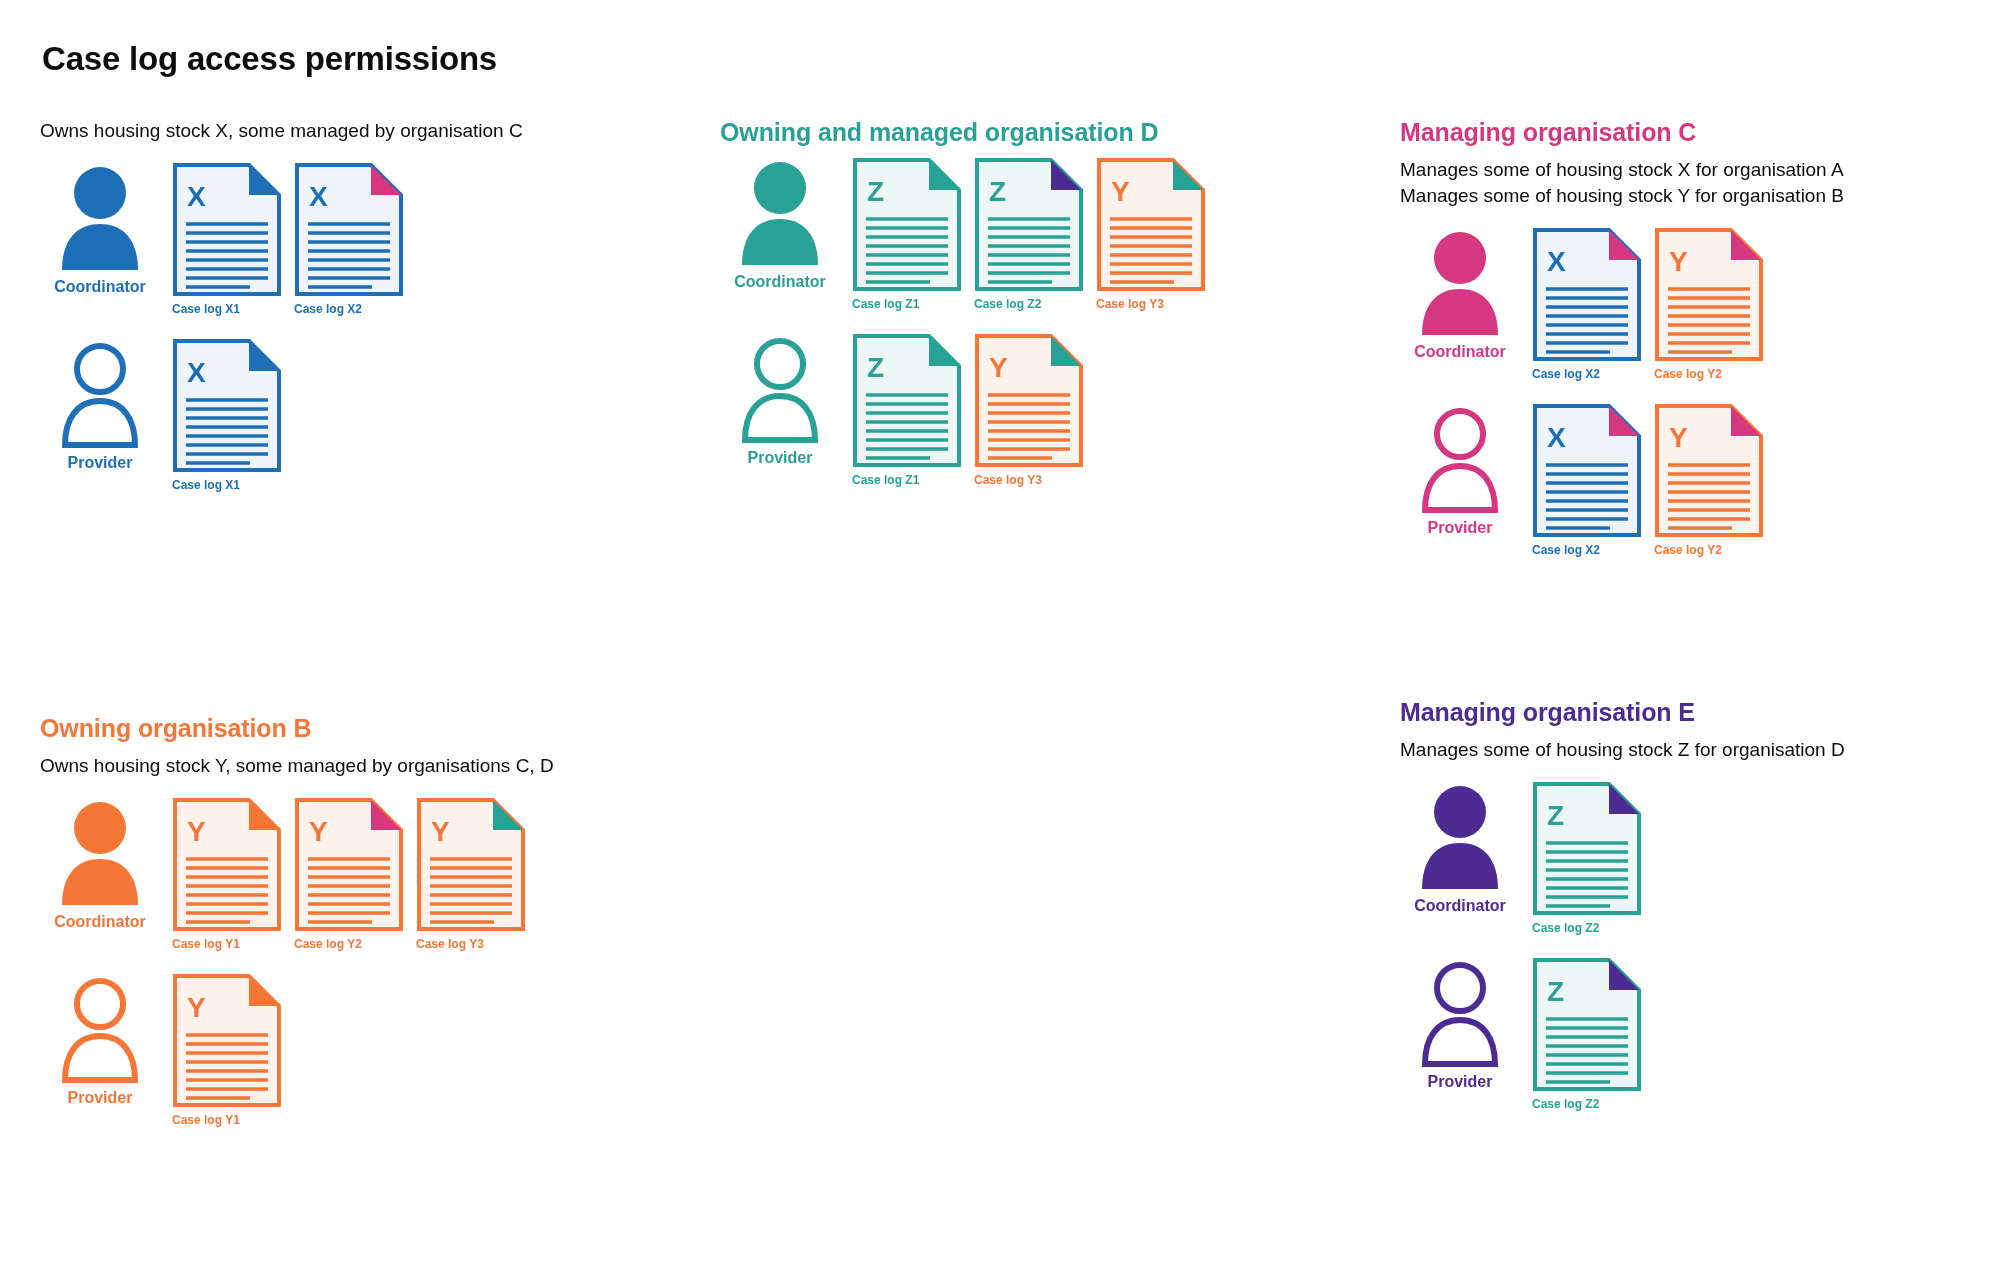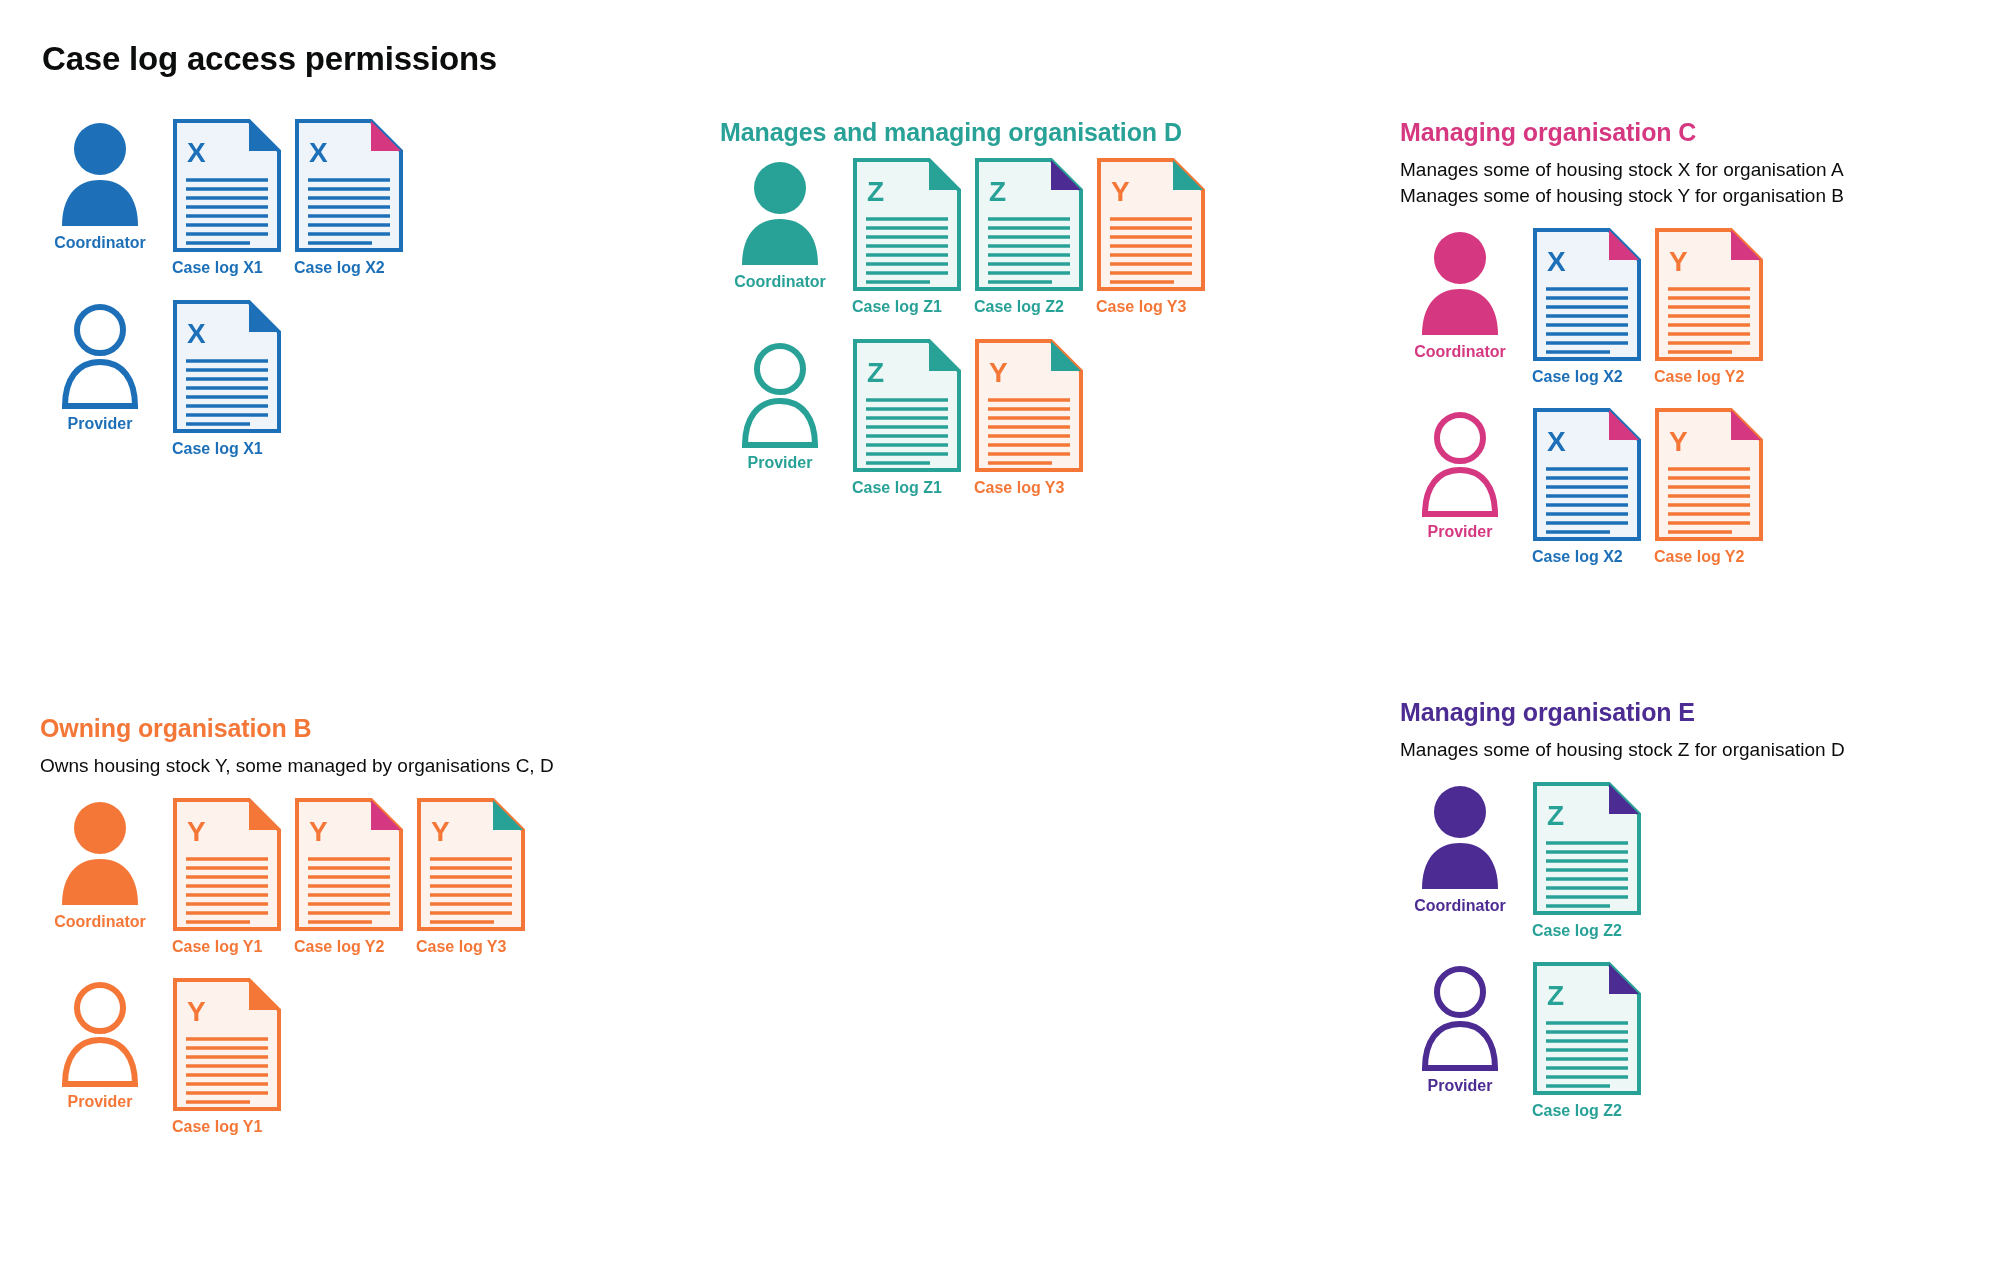--- a/index.html
+++ b/index.html
@@ -85,34 +85,35 @@
     display: flex;
     flex-direction: column;
     align-items: flex-start;
   }
   .doc-icon {
     width: 110px;
     height: 135px;
     display: block;
   }
   .doc-label {
-    font-size: 16px;
+    font-size: 12px;
     font-weight: bold;
     margin-top: 6px;
     line-height: 1.1;
     white-space: nowrap;
   }
 </style>
 </head>
 <body>
 
 <div class="page">
   <h1 class="title">Case log access permissions</h1>
   <div class="grid" id="grid">
       <div class="panel" style="left: 0px; top: 0px; width: 640px;">
+        <div class="panel-desc">Owns housing stock X, some managed by organisation C</div>
         <div class="row">
           <div class="person-block">
             <span>
               <svg class="person-icon" viewBox="0 0 84 110">
                 <circle cx="42" cy="27" r="26" fill="#1d70b8"></circle>
                 <path d="M42 58 C17 58 4 76 4 104 L80 104 C80 76 67 58 42 58 Z" fill="#1d70b8"></path>
               </svg>
             </span>
             <div class="person-label" style="color: rgb(29, 112, 184);">Coordinator</div>
           </div>
@@ -181,21 +182,21 @@
                   <line x1="14" y1="116" x2="96" y2="116" stroke="#1d70b8" stroke-width="3.6"></line>
                   <line x1="14" y1="125" x2="78" y2="125" stroke="#1d70b8" stroke-width="3.6"></line>
                 </svg>
               </span>
               <div class="doc-label" style="color: rgb(29, 112, 184);">Case log X1</div>
             </div>
           </div>
         </div>
       </div>
       <div class="panel" style="left: 680px; top: 0px; width: 640px;">
-        <div class="panel-title" style="color: rgb(40, 161, 151);">Manages and managing organisation D</div>
+        <div class="panel-title" style="color: rgb(40, 161, 151);">Owning and managed organisation D</div>
         <div class="row">
           <div class="person-block">
             <span>
               <svg class="person-icon" viewBox="0 0 84 110">
                 <circle cx="42" cy="27" r="26" fill="#28a197"></circle>
                 <path d="M42 58 C17 58 4 76 4 104 L80 104 C80 76 67 58 42 58 Z" fill="#28a197"></path>
               </svg>
             </span>
             <div class="person-label" style="color: rgb(40, 161, 151);">Coordinator</div>
           </div>

